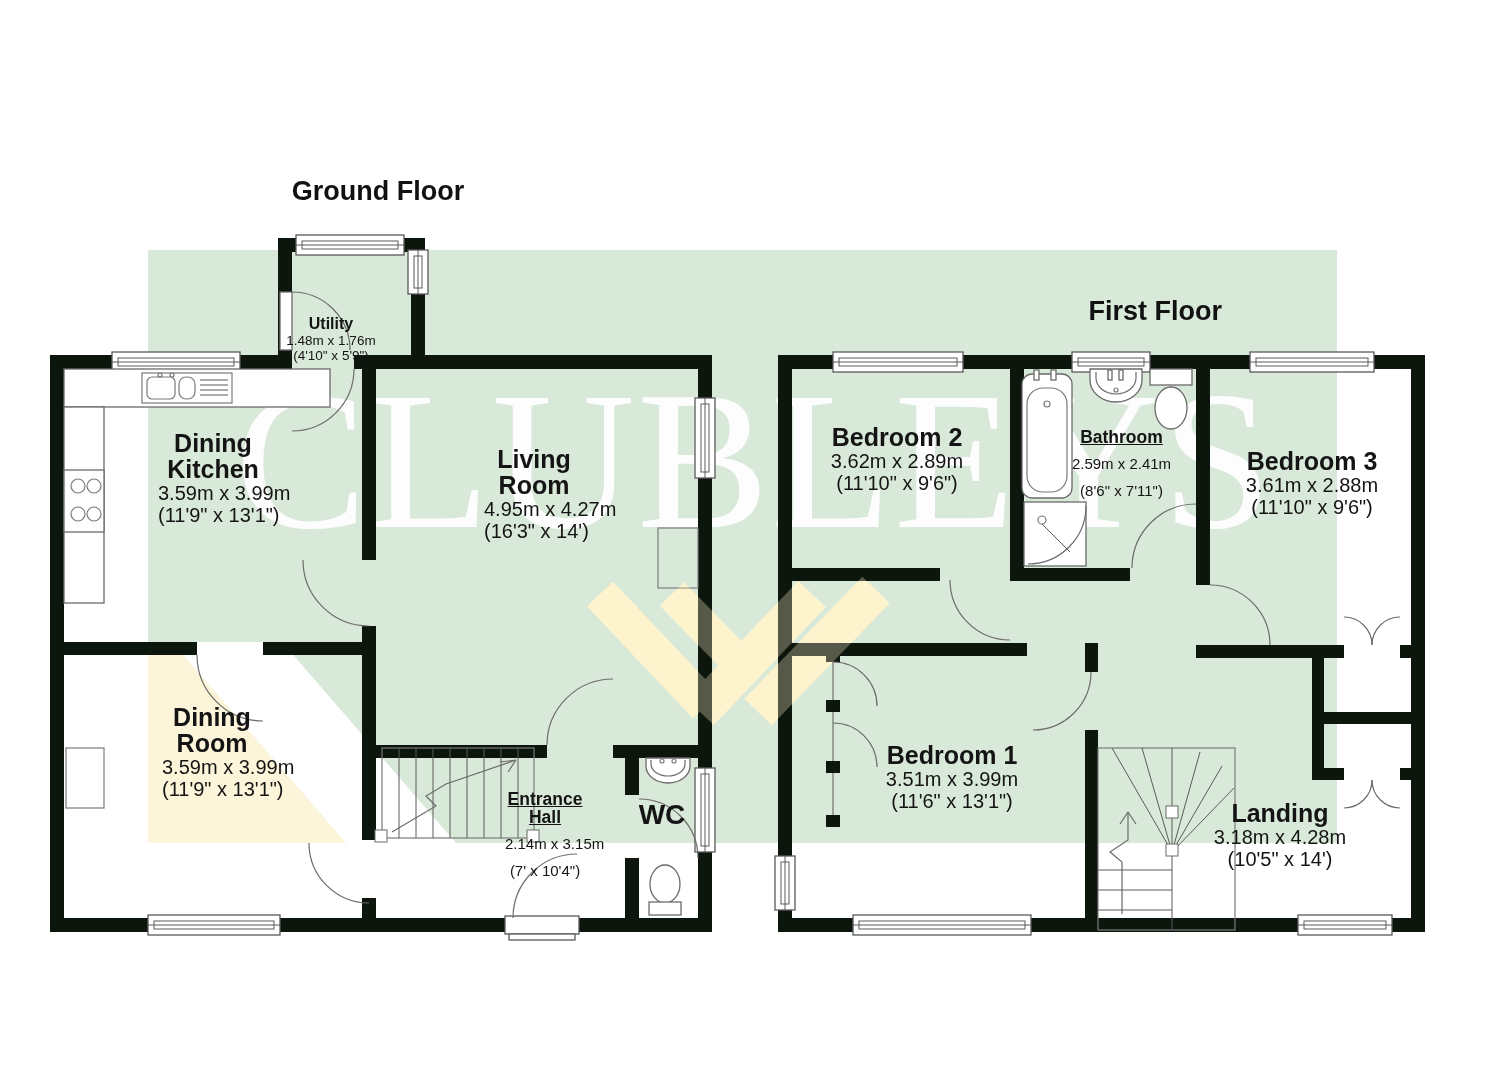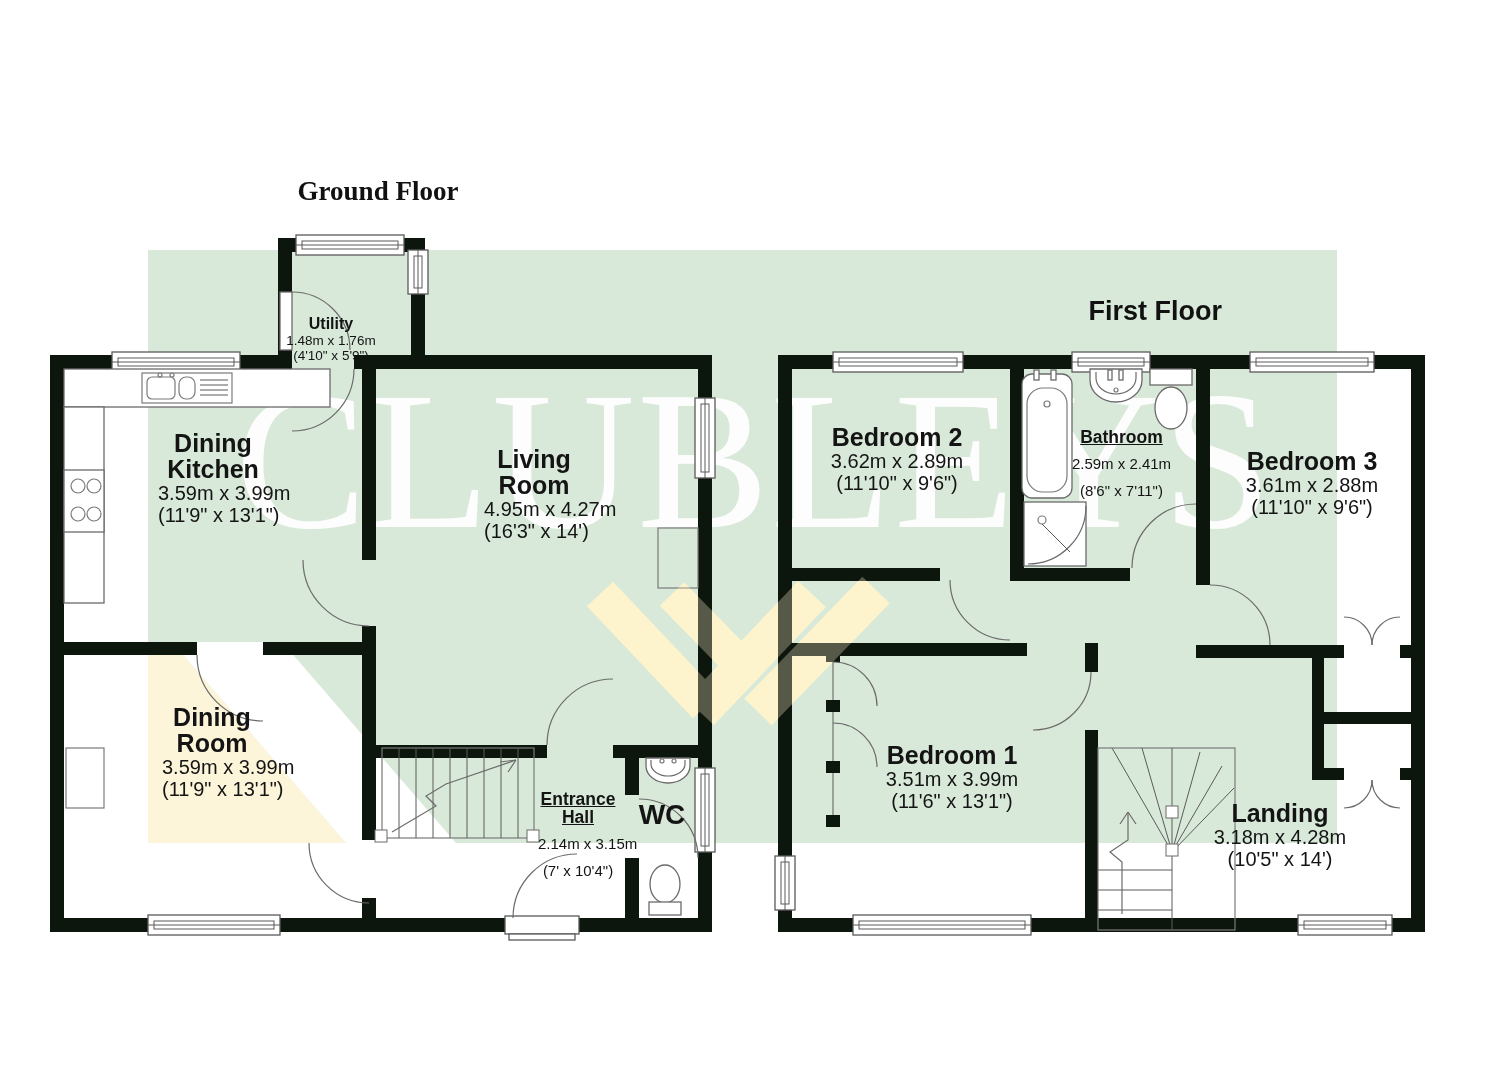--- a/index.html
+++ b/index.html
@@ -300,21 +300,21 @@
 
   <svg class="layer" viewBox="0 0 1485 1080" style="opacity:0.3">
     <g stroke="#fdf3cc" fill="none">
       <path d="M600 594 L706 706" stroke-width="36"></path>
       <path d="M672 594 L752 676" stroke-width="34"></path>
       <path d="M700 712 L812 594" stroke-width="38"></path>
       <path d="M758 712 L876 590" stroke-width="38"></path>
     </g>
   </svg>
 
-  <div class="floor-title" style="left:258px;top:176px;font-family:Liberation Serif, serif;">Ground Floor</div>
+  <div class="floor-title" style="left:258px;top:176px;">Ground Floor</div>
   <div class="floor-title" style="left:982px;top:296px;text-align:right;">First Floor</div>
 
   <div class="room-label small" style="left:272px;top:316px;width:118px;">
     <div class="room-name">Utility</div>
     <div class="room-dim">1.48m x 1.76m</div>
     <div class="room-dim">(4'10" x 5'9")</div>
   </div>
   <div class="room-label" style="left:158px;top:430px;width:110px;">
     <div class="room-name">Dining Kitchen</div>
     <div class="room-dim">3.59m x 3.99m</div>
@@ -323,21 +323,21 @@
   <div class="room-label" style="left:484px;top:446px;width:100px;">
     <div class="room-name">Living Room</div>
     <div class="room-dim">4.95m x 4.27m</div>
     <div class="room-dim">(16'3" x 14')</div>
   </div>
   <div class="room-label" style="left:162px;top:704px;width:100px;">
     <div class="room-name">Dining Room</div>
     <div class="room-dim">3.59m x 3.99m</div>
     <div class="room-dim">(11'9" x 13'1")</div>
   </div>
-  <div class="room-label mid" style="left:538px;top:790px;width:80px;">
+  <div class="room-label mid" style="left:505px;top:790px;width:80px;">
     <div class="room-name">Entrance Hall</div>
     <div class="room-dim">2.14m x 3.15m</div>
     <div class="room-dim">(7' x 10'4")</div>
   </div>
   <div class="room-label wc" style="left:620px;top:800px;width:84px;">
     <div class="room-name">WC</div>
   </div>
 
   <div class="room-label" style="left:797px;top:424px;width:200px;">
     <div class="room-name">Bedroom 2</div>

